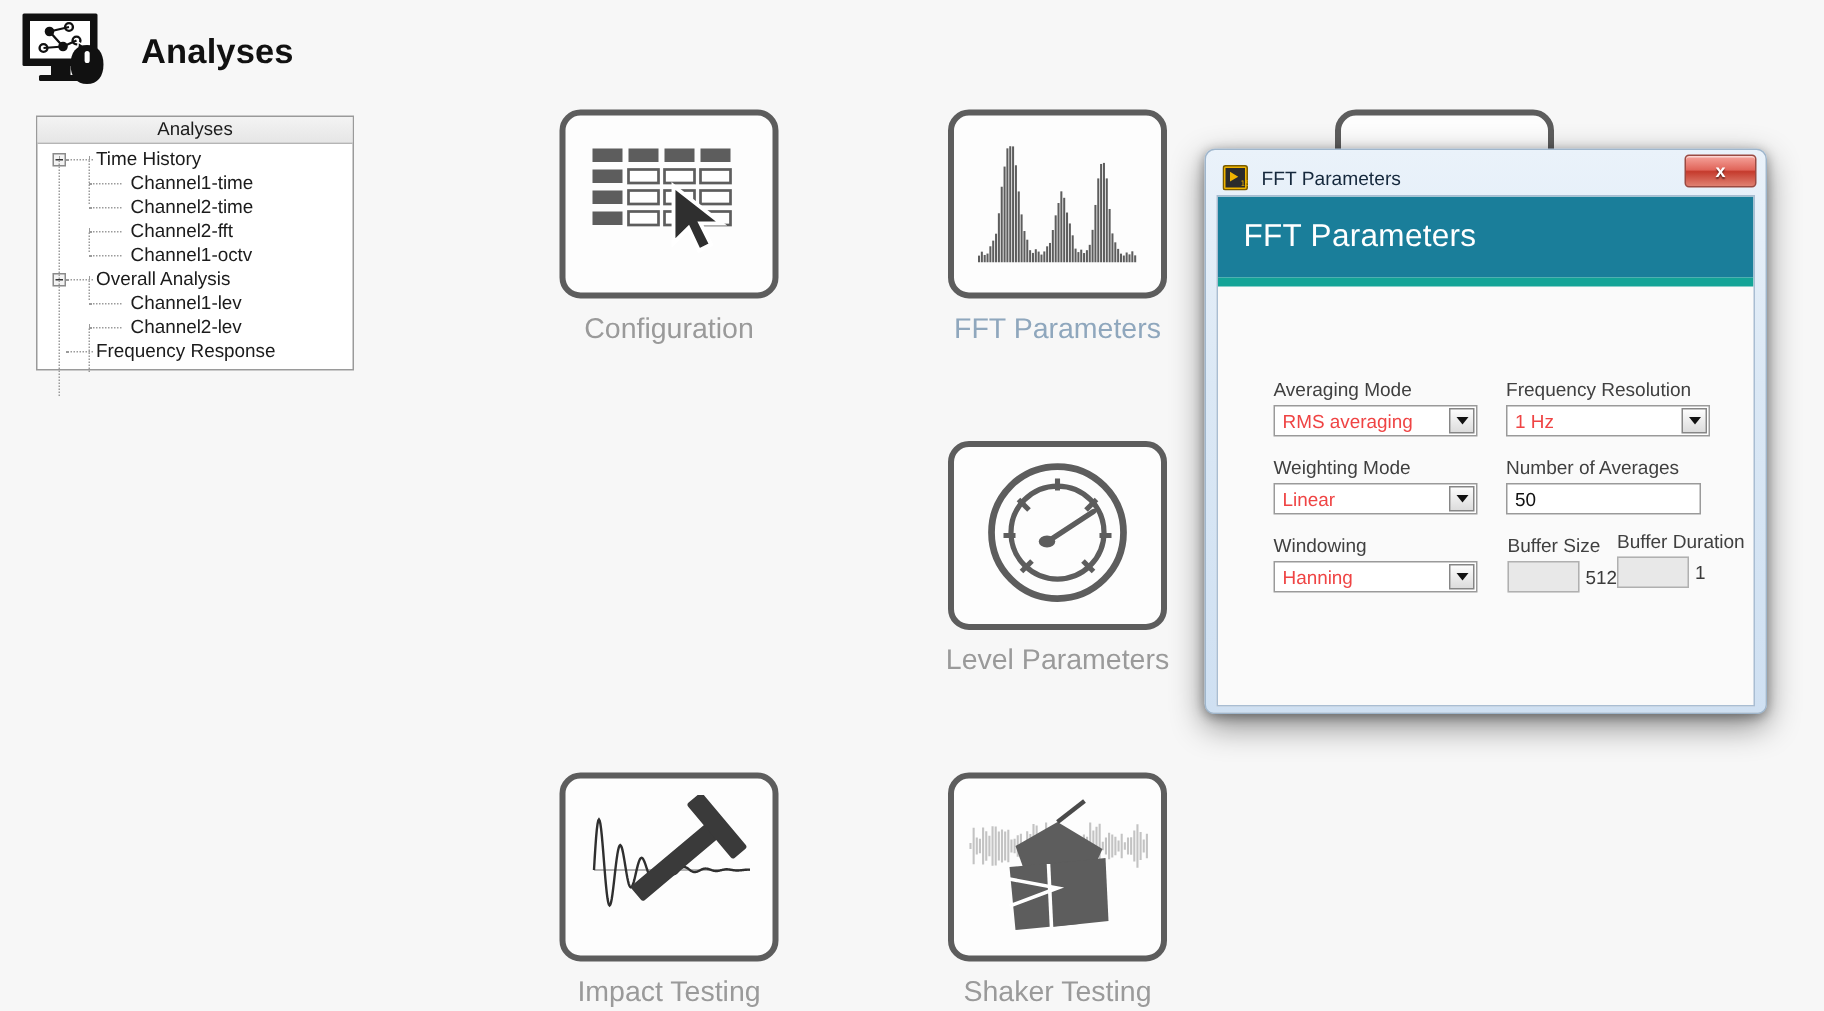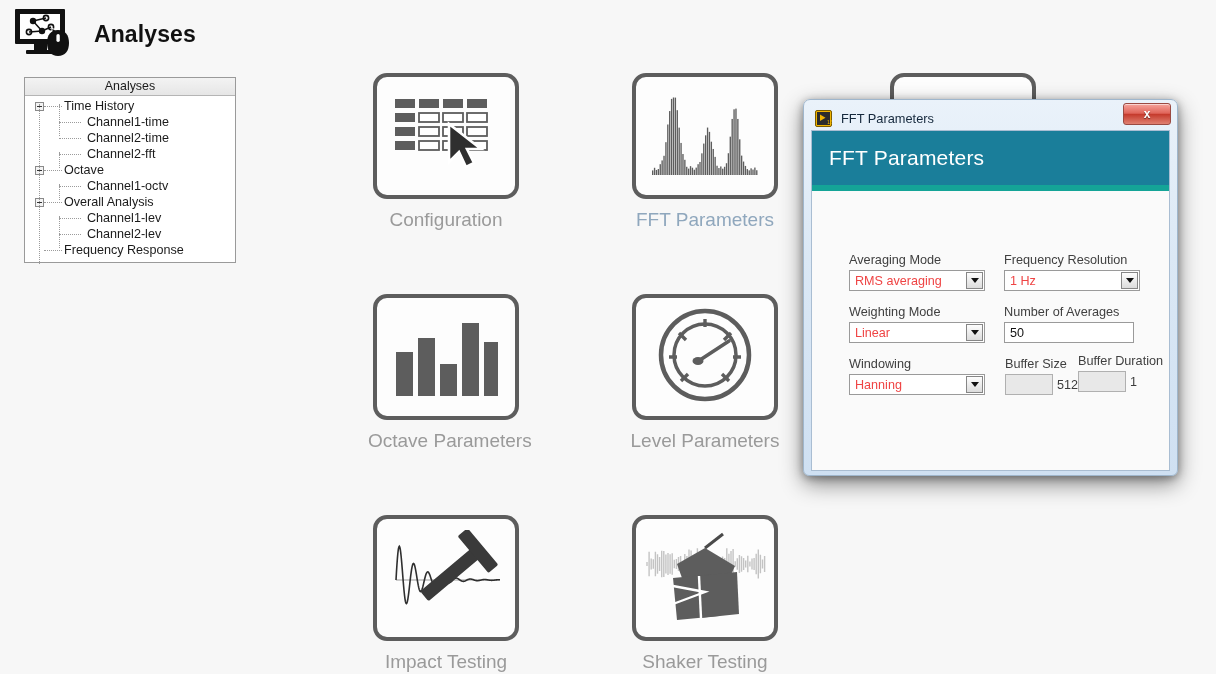--- a/index.html
+++ b/index.html
@@ -340,25 +340,20 @@
           <span class="dot-h" style="left:34px; top:8px; width:22px;"></span>
           <span class="label">Channel1-time</span>
         </div>
         <div class="tree-row lvl1">
           <span class="dot-h" style="left:34px; top:8px; width:22px;"></span>
           <span class="label">Channel2-time</span>
         </div>
         <div class="tree-row lvl1">
           <span class="dot-h" style="left:34px; top:8px; width:22px;"></span>
           <span class="label">Channel2-fft</span>
-        </div>
-        <div class="tree-row lvl0">
-          <span class="toggle"></span>
-          <span class="dot-h" style="left:19px; top:8px; width:18px;"></span>
-          <span class="label">Octave</span>
         </div>
         <div class="tree-row lvl1">
           <span class="dot-h" style="left:34px; top:8px; width:22px;"></span>
           <span class="label">Channel1-octv</span>
         </div>
         <div class="tree-row lvl0">
           <span class="toggle"></span>
           <span class="dot-h" style="left:19px; top:8px; width:18px;"></span>
           <span class="label">Overall Analysis</span>
         </div>
@@ -478,36 +473,20 @@
           </svg>
       </span>
     </div>
     <div class="tile-label accent">FFT Parameters</div>
   </div>
 
   <div class="tile" style="left:885px; top:73px;">
     <div class="tile-box"></div>
   </div>
 
-  <div class="tile" style="left:368px; top:294px;">
-    <div class="tile-box">
-      <span>
-        <svg width="104" height="82" viewBox="0 0 104 82" xmlns="http://www.w3.org/2000/svg">
-          <g fill="#5d5d5d">
-            <rect x="2" y="38" width="17" height="44"></rect>
-            <rect x="24" y="24" width="17" height="58"></rect>
-            <rect x="46" y="50" width="17" height="32"></rect>
-            <rect x="68" y="9" width="17" height="73"></rect>
-            <rect x="90" y="28" width="14" height="54"></rect>
-          </g>
-        </svg>
-      </span>
-    </div>
-    <div class="tile-label">Octave Parameters</div>
-  </div>
 
   <div class="tile" style="left:627px; top:294px;">
     <div class="tile-box">
       <span>
         <svg width="100" height="100" viewBox="0 0 100 100" xmlns="http://www.w3.org/2000/svg">
           <circle cx="50" cy="50" r="44" fill="none" stroke="#5d5d5d" stroke-width="4.5"></circle>
           <circle cx="50" cy="50" r="31" fill="none" stroke="#5d5d5d" stroke-width="3.5"></circle>
           <g stroke="#5d5d5d" stroke-width="3.4" stroke-linecap="butt">
             <line x1="24" y1="28" x2="31" y2="35"></line>
             <line x1="50" y1="14" x2="50" y2="22"></line>

